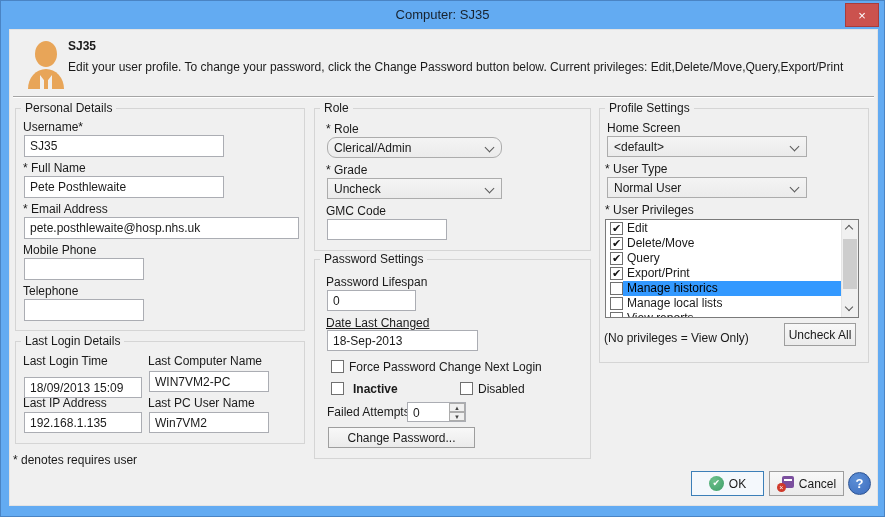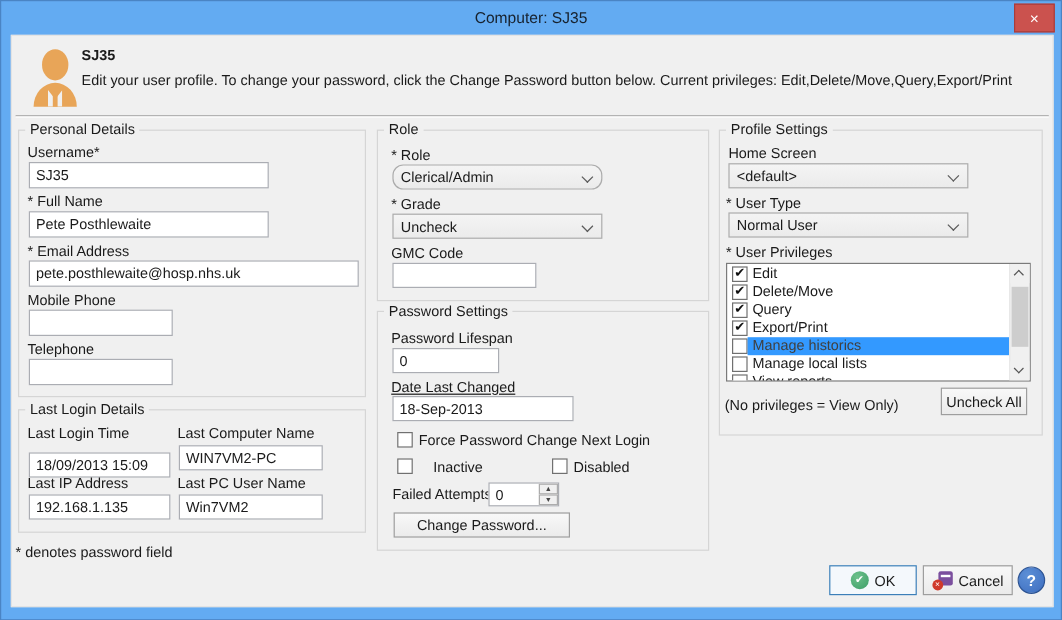--- a/index.html
+++ b/index.html
@@ -42,21 +42,21 @@
   .spin-col{position:absolute;right:0;top:0;bottom:0;width:16px;}
   .spin-btn{position:absolute;left:0;width:16px;height:50%;background:#f0f0f0;border:1px solid #acacac;
     font-size:6px;line-height:8px;text-align:center;color:#444;padding:0;}
   .spin-btn.up{top:0;} .spin-btn.dn{bottom:0;}
 
   .listbox{position:absolute;background:#fff;border:1px solid #7a7a7a;overflow:hidden;}
   .lb-rows{position:absolute;left:0;top:1px;right:17px;bottom:0;overflow:hidden;}
   .lb-row{display:flex;align-items:center;height:15px;}
   .lb-row .cb{position:static;flex:0 0 13px;margin-left:4px;}
   .lb-label{flex:1;margin-left:0;padding-left:4px;height:15px;line-height:15px;white-space:nowrap;}
-  .lb-row.selected .lb-label{background:var(--selection-blue);color:#404040;}
+  .lb-row.selected .lb-label{background:var(--selection-blue);color:#000000;}
   .sbar{position:absolute;top:0;right:0;bottom:0;width:17px;background:#f0f0f0;border-left:1px solid #e5e5e5;}
   .sb-btn{position:absolute;left:0;width:16px;height:16px;background:#f0f0f0;border:0;padding:0;cursor:pointer;}
   .sb-up{top:0;} .sb-dn{bottom:0;}
   .sb-chev{position:absolute;left:4px;width:6px;height:6px;border-right:1.4px solid #555;border-bottom:1.4px solid #555;}
   .sb-up .sb-chev{top:6px;transform:rotate(-135deg);}
   .sb-dn .sb-chev{top:3px;transform:rotate(45deg);}
   .sb-thumb{position:absolute;left:1px;top:19px;width:14px;height:50px;background:#cdcdcd;}
 
   .avatar{position:absolute;left:27px;top:40px;width:36px;height:48px;}
   .av-head{position:absolute;left:7px;top:0;width:22px;height:26px;border-radius:50%;background:var(--avatar-orange);}
@@ -119,21 +119,21 @@
   </div>
   <div class="lbl" style="left:22px;top:353px;">Last Login Time</div>
   <input class="tb sm" style="left: 23px; top: 376px; width: 118px;" value="18/09/2013 15:09">
   <div class="lbl" style="left:147px;top:353px;">Last Computer Name</div>
   <input class="tb sm" style="left: 148px; top: 370px; width: 120px;" value="WIN7VM2-PC">
   <div class="lbl" style="left:22px;top:395px;">Last IP Address</div>
   <input class="tb sm" style="left: 23px; top: 411px; width: 118px;" value="192.168.1.135">
   <div class="lbl" style="left:147px;top:395px;">Last PC User Name</div>
   <input class="tb sm" style="left: 148px; top: 411px; width: 120px;" value="Win7VM2">
 
-  <div class="lbl" style="left:12px;top:452px;">* denotes password field</div>
+  <div class="lbl" style="left:12px;top:452px;">* denotes requires user</div>
 
   <div class="group" style="left:313px;top:107px;width:277px;height:143px;">
     <span class="gtitle">Role</span>
   </div>
   <div class="lbl" style="left:325px;top:121px;">* Role</div>
   <div class="combo" style="left:326px;top:136px;width:175px;border-radius:9px;">
     <span class="combo-text">Clerical/Admin</span>
     <span class="chev"></span>
   </div>
   <div class="lbl" style="left:325px;top:162px;">* Grade</div>
@@ -147,21 +147,21 @@
   <div class="group" style="left:313px;top:258px;width:277px;height:200px;">
     <span class="gtitle">Password Settings</span>
   </div>
   <div class="lbl" style="left:325px;top:274px;">Password Lifespan</div>
   <input class="tb sm" style="left: 326px; top: 289px; width: 89px;" value="0">
   <div class="lbl" style="left:325px;top:315px;text-decoration:underline;">Date Last Changed</div>
   <input class="tb sm" style="left: 326px; top: 329px; width: 151px;" value="18-Sep-2013">
   <span class="cb" style="left:330px;top:359px;"></span>
   <div class="lbl" style="left:348px;top:359px;">Force Password Change Next Login</div>
   <span class="cb" style="left:330px;top:381px;"></span>
-  <div class="lbl" style="left:360px;top:381px;">Inactive</div>
+  <div class="lbl" style="left:352px;top:381px;font-weight:bold;">Inactive</div>
   <span class="cb" style="left:459px;top:381px;"></span>
   <div class="lbl" style="left:477px;top:381px;">Disabled</div>
   <div class="lbl" style="left:326px;top:404px;">Failed Attempts</div>
   <div class="spinner" style="left:406px;top:401px;width:59px;height:20px;">
     <span class="spin-val">0</span>
     <span class="spin-col">
       <button class="spin-btn up">▲</button>
       <button class="spin-btn dn">▼</button>
     </span>
   </div>

